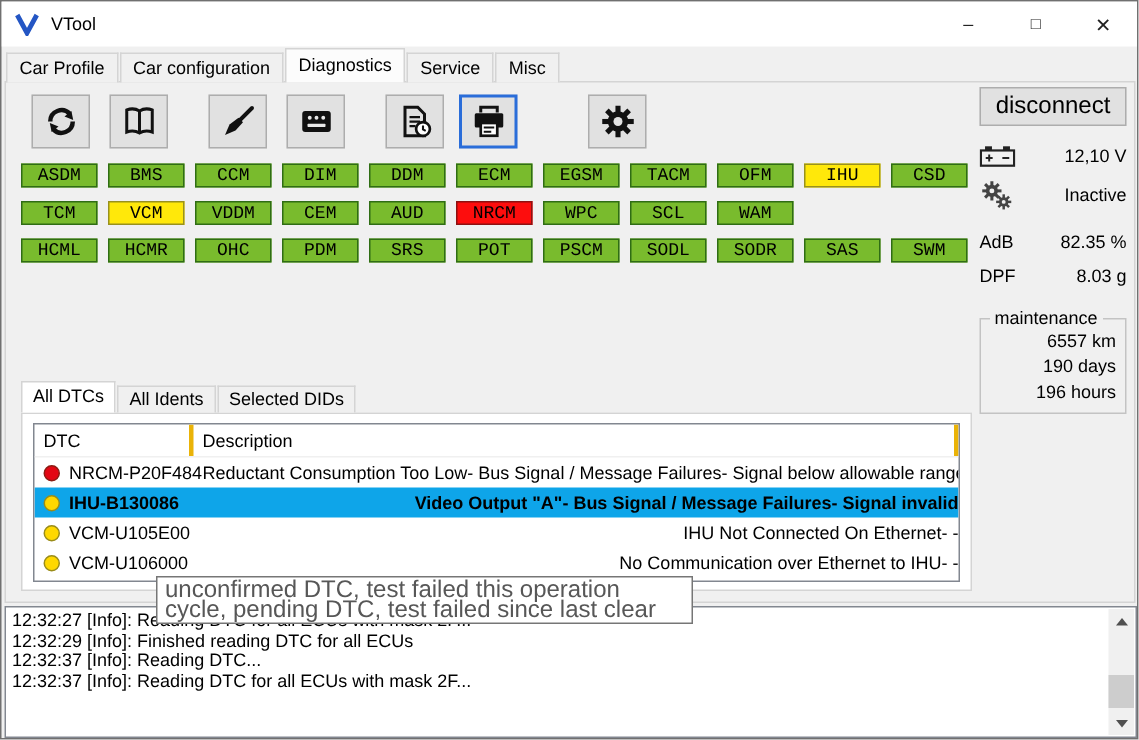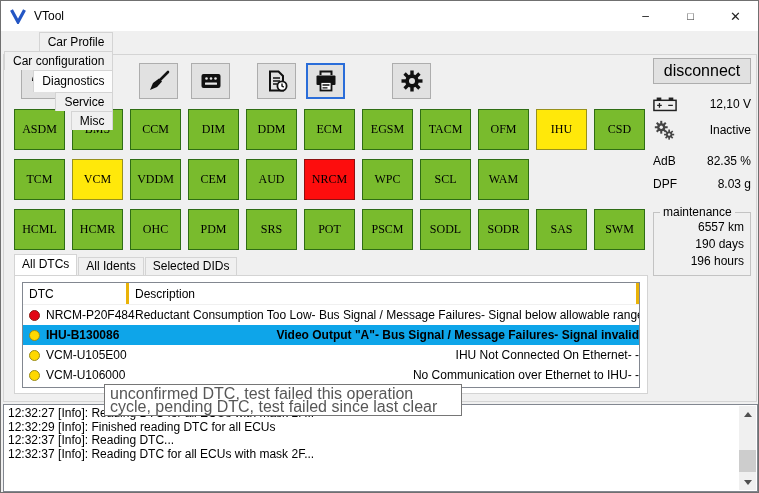--- a/index.html
+++ b/index.html
@@ -8,21 +8,21 @@
           overflow:hidden;cursor:default;}
   
   .titlebar{height:30px;background:#fff;display:flex;align-items:center;}
   .app-icon{margin-left:9px;display:flex;}
   .title-text{margin-left:8px;}
   .win-controls{margin-left:auto;display:flex;height:30px;}
   .win-btn{width:45px;height:30px;display:flex;align-items:center;justify-content:center;font-size:12px;color:#222;}
   .win-btn--max{font-size:11px;}
   .win-btn--close{font-size:13px;}
   
-  .tabstrip{position:absolute;top:31px;left:3px;height:23px;display:flex;align-items:flex-end;z-index:4;flex-direction:column;}
+  .tabstrip{position:absolute;top:31px;left:3px;height:23px;display:flex;align-items:flex-end;z-index:4;}
   .tab{box-sizing:border-box;height:20px;line-height:18px;padding:0 8px;background:#f0f0f0;
        border:1px solid #d4d4d4;border-bottom:none;margin-right:1px;}
   .tab--active{background:#fcfcfc;height:23px;line-height:21px;position:relative;z-index:5;}
   .tabpage{position:absolute;top:53px;left:2px;width:754px;height:348px;background:#f0f0f0;
            border:1px solid #d4d4d4;box-sizing:border-box;}
   
   .toolbar{position:absolute;top:8px;left:17px;display:flex;align-items:flex-start;}
   .tbtn{box-sizing:border-box;width:39px;height:36px;background:#e1e1e1;border:1px solid #adadad;
         display:flex;align-items:center;justify-content:center;padding:0;}
   .tbtn--selected{border:2px solid #2a6dd9;}
@@ -34,22 +34,22 @@
               font-family:"Liberation Sans",sans-serif;font-size:16px;}
   .info-row{display:flex;justify-content:space-between;align-items:center;}
   .r1{margin-top:12px}.r2{margin-top:7px}.r3{margin-top:13px}.r4{margin-top:9px}
   .info-value{text-align:right;}
   fieldset.maintenance{margin:14px 0 0 0;border:1px solid #c3c3c3;padding:0 6px 5px 6px;}
   fieldset.maintenance legend{font-size:12px;padding:0 3px;}
   .m-val{text-align:right;line-height:17px;}
   
   .ecu-grid{position:absolute;top:54px;left:10px;}
   .ecu-row{display:flex;margin-bottom:9px;}
-  .ecu{box-sizing:border-box;width:51px;height:41px;margin-right:7px;border:1px solid #2f6d14;
-       font-family:Liberation Serif, serif;font-size:12px;display:flex;align-items:center;
+  .ecu{box-sizing:border-box;width:51px;height:16px;margin-right:7px;border:1px solid #2f6d14;
+       font-family:Liberation Mono, monospace;font-size:12px;display:flex;align-items:center;
        justify-content:center;padding:0;color:#000;}
   .ecu[data-state="green"]{background:#79bb2d;}
   .ecu[data-state="yellow"]{background:#ffe80a;border-color:#98911d;}
   .ecu[data-state="red"]{background:#fd0d0d;border-color:#8d1111;}
   
   .subtabs{position:absolute;top:199px;left:10px;height:21px;display:flex;align-items:flex-end;z-index:2;}
   .subtab{box-sizing:border-box;height:18px;line-height:16px;padding:0 7px;background:#f0f0f0;
           border:1px solid #d4d4d4;border-bottom:none;margin-right:1px;font-size:12px;}
   .subtab--active{background:#fff;height:21px;line-height:19px;z-index:3;position:relative;}
   .detail-page{position:absolute;top:220px;left:10px;width:634px;height:119px;background:#fff;

